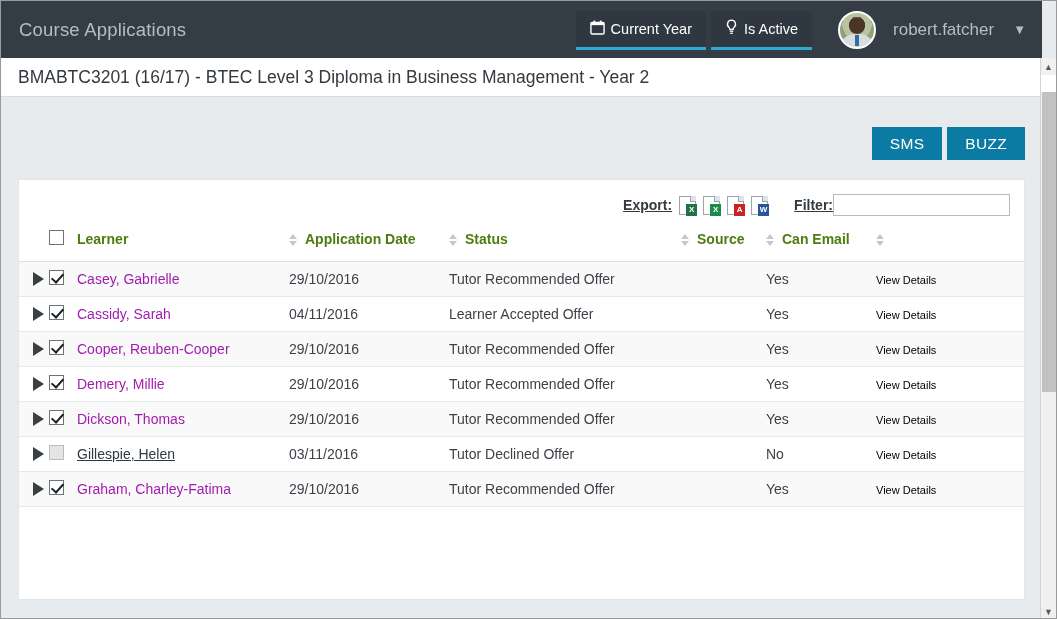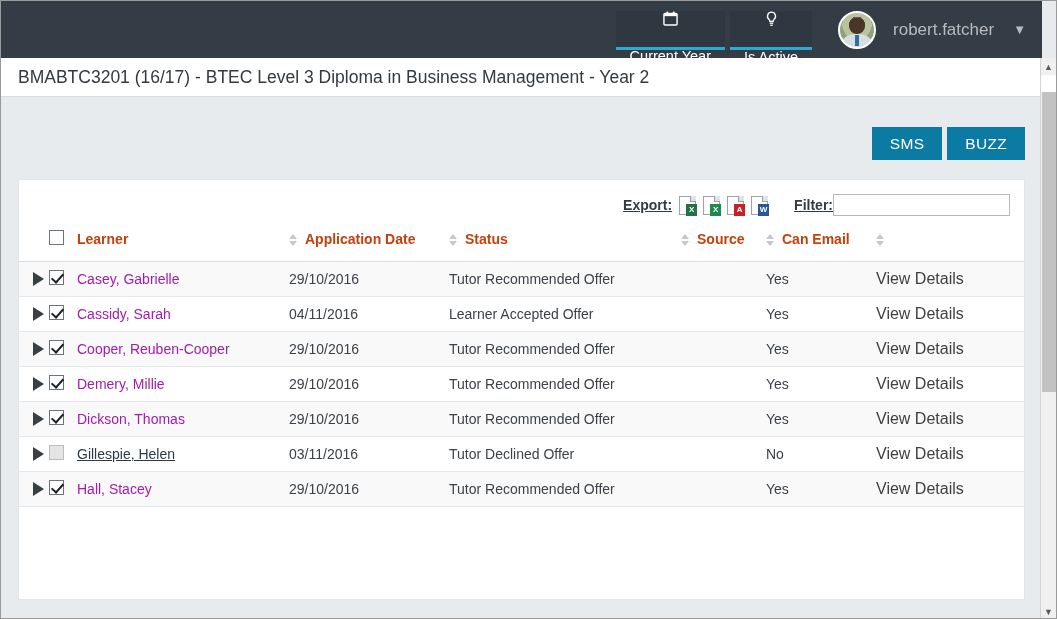--- a/index.html
+++ b/index.html
@@ -32,31 +32,30 @@
     white-space: nowrap;
   }
   .topbar-right {
     margin-left: auto;
     display: flex; align-items: center;
     height: 57px;
     padding-right: 16px;
   }
   .ctx-btn {
     position: relative;
-    display: flex; align-items: center; gap: 19px;
+    display: flex; align-items: center; gap: 6px;
     height: 36px;
     padding: 0 14px;
     margin-top: -2px;
     background: #2f3841;
     color: #ffffff;
     font-size: 14.5px;
     border: none;
     cursor: pointer;
     white-space: nowrap;
-    flex-direction: column;
   }
   .ctx-btn + .ctx-btn { margin-left: 5px; }
   .ctx-btn::after {
     content: "";
     position: absolute; left: 0; right: 0; bottom: -3px;
     height: 3px; background: #2daad4;
   }
   .ctx-btn svg { flex: none; }
   .user-block {
     display: flex; align-items: center; gap: 17px;
@@ -189,21 +188,21 @@
   
   table.grid {
     width: 100%;
     border-collapse: collapse;
     table-layout: fixed;
   }
   table.grid th {
     text-align: left;
     font-size: 14px;
     font-weight: bold;
-    color: #c2410c;
+    color: #4d7c0f;
     padding: 6px 0 13px 0;
     border-bottom: 1px solid #dcdfe2;
     vertical-align: middle;
     white-space: nowrap;
   }
   table.grid td {
     font-size: 14px;
     color: #3c4248;
     padding: 8px 0;
     border-bottom: 1px solid #e6e9eb;
@@ -273,21 +272,21 @@
     border-color: #bcbcbc;
     cursor: default;
   }
   a.learner-link {
     color: #a21caf; text-decoration: none; cursor: pointer;
   }
   a.learner-link.visited {
     color: #2b3a45; text-decoration: underline;
   }
   a.detail-link {
-    color: #404040; text-decoration: none; cursor: pointer; font-size: 16px;
+    color: #000000; text-decoration: none; cursor: pointer; font-size: 11px;
   }
 
   
   .vscroll {
     position: absolute; top: 57px; right: 0;
     width: 16px; height: 562px;
     background: #f0f0f0;
     border-left: 1px solid #d3d3d3;
   }
   .vscroll .btn-up, .vscroll .btn-dn {
@@ -304,20 +303,21 @@
     position: absolute; top: 17px; left: 0; right: 0; height: 17px;
     background: #ffffff;
   }
 </style>
 </head>
 <body>
 
 <div class="app-frame">
 
   <div class="topbar">
+    <div class="brand-title">Course Applications</div>
 
     <div class="topbar-right">
 
       <button class="ctx-btn">
         <span>
           <svg width="15" height="15" viewBox="0 0 16 16">
             <rect x="1" y="2.5" width="14" height="12.5" rx="1.2" fill="none" stroke="#ffffff" stroke-width="1.5"></rect>
             <rect x="1" y="2.5" width="14" height="3" fill="#ffffff"></rect>
             <rect x="3.6" y="0.5" width="2" height="3" rx="0.6" fill="#ffffff"></rect>
             <rect x="10.4" y="0.5" width="2" height="3" rx="0.6" fill="#ffffff"></rect>
@@ -493,21 +493,21 @@
               <td class="c-status">Tutor Declined Offer</td>
               <td class="c-source"></td>
               <td class="c-email">No</td>
               <td class="c-act"><a class="detail-link">View Details</a></td>
             </tr>
             <tr>
               <td class="c-expand">
                 <div class="arrow-right"></div>
               </td>
               <td class="c-check"><span class="row-check checked"></span></td>
-              <td class="c-learner"><a class="learner-link">Hall, Stacey</a></td>
+              <td class="c-learner"><a class="learner-link">Graham, Charley-Fatima</a></td>
               <td class="c-date">29/10/2016</td>
               <td class="c-status">Tutor Recommended Offer</td>
               <td class="c-source"></td>
               <td class="c-email">Yes</td>
               <td class="c-act"><a class="detail-link">View Details</a></td>
             </tr>
           </tbody>
       </table>
 
     </div>

